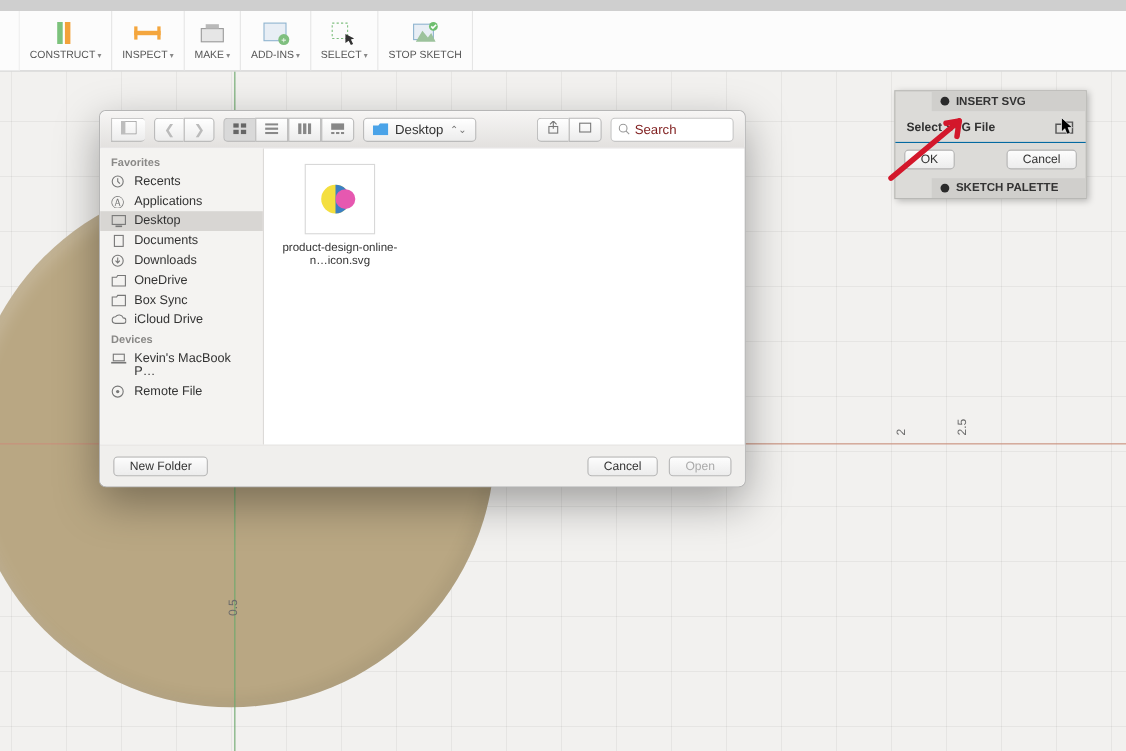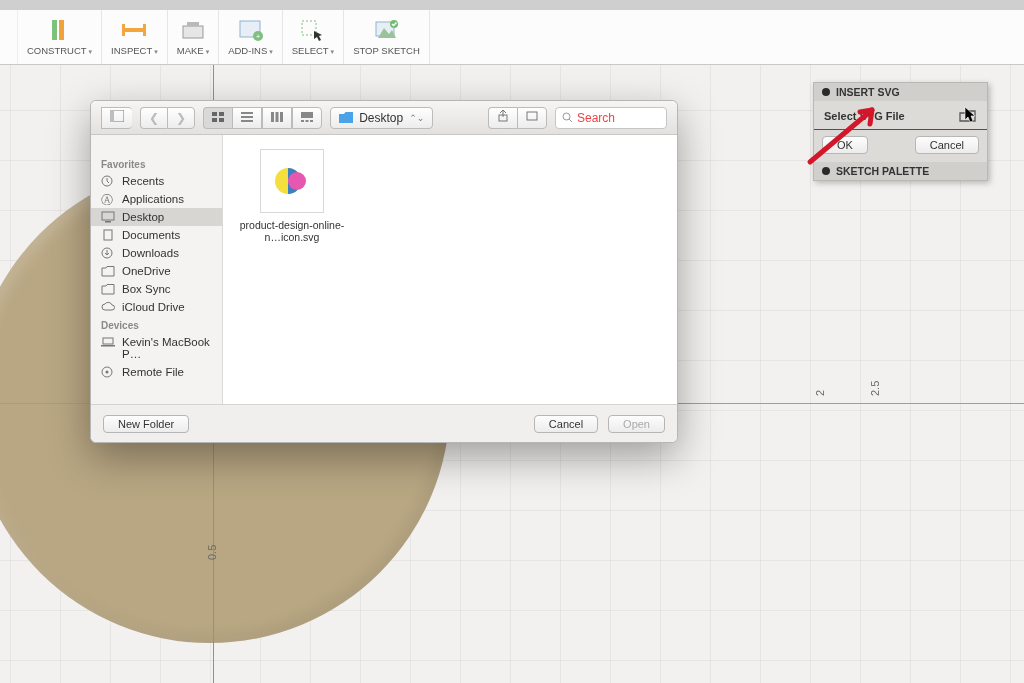--- a/index.html
+++ b/index.html
@@ -45,21 +45,21 @@
 
   
   .panel {
     position:absolute; right:36px; top:82px; width:175px;
     background:#dcdbd8; border:1px solid #b8b8b5;
     box-shadow: 2px 2px 6px rgba(0,0,0,0.25);
     font-size:11px; color:#333;
   }
   .panel-header, .panel-footer-header {
     display:flex; align-items:center; gap:6px;
-    padding:3px 8px; background:#d0cfcc; font-weight:bold; font-size:10.5px;
+    padding:3px 8px; background:#d0cfcc; font-weight:bold; font-size:10.5px;margin-left:33px;
   }
   .panel-header .disc, .panel-footer-header .disc {
     width:8px; height:8px; border-radius:50%; background:#2a2a2a;
   }
   .panel-body { padding:8px 10px 6px; }
   .panel-body .row { display:flex; align-items:center; justify-content:space-between; font-weight:bold;}
   .file-btn { width:18px; height:14px; }
   .panel-actions {
     display:flex; justify-content:space-between; gap:6px; padding:6px 8px 8px;
     border-top:1px solid #0369a1;
@@ -95,27 +95,27 @@
   .seg button:last-child { border-radius:0 4px 4px 0;}
   .seg button.on { background:#d9d9d9; }
   .seg button:disabled { color:#bbb; }
   .loc-pill {
     height:22px; border:1px solid #bbb; border-radius:4px;
     background:linear-gradient(#fff,#ececec);
     display:flex; align-items:center; gap:6px; padding:0 8px; font-size:12px; color:#333;
   }
   .search {
     height:22px; border:1px solid #c6c6c6; border-radius:4px; background:#fff;
-    display:flex; align-items:center; gap:4px; padding:0 6px; font-size:12px; color:#ef4444; width:112px;
+    display:flex; align-items:center; gap:4px; padding:0 6px; font-size:12px; color:#7f1d1d; width:112px;
   }
 
   .finder-body { flex:1; display:flex; min-height:0;}
   .sidebar {
-    width:132px; background:#f4f3f1; border-right:1px solid #dcdad8;
-    font-size:11.5px; padding-top:20px; overflow:hidden;
+    width:149px; background:#f4f3f1; border-right:1px solid #dcdad8;
+    font-size:11.5px; padding-top:4px; overflow:hidden;
   }
   .sb-head { color:#8a8987; font-size:10px; padding:4px 10px 2px; font-weight:600;}
   .sb-item { display:flex; align-items:flex-start; gap:7px; padding:3px 10px; color:#333; cursor:pointer;}
   .sb-item.sel { background:#d8d6d3; }
   .sb-item .ic { width:14px; height:12px; flex:none;}
   .file-area {
     flex:1; padding:14px; display:flex; align-content:flex-start; flex-wrap:wrap; gap:20px;
   }
   .file-item { width:110px; text-align:center; font-size:10.5px; color:#333; cursor:pointer;}
   .thumb {

